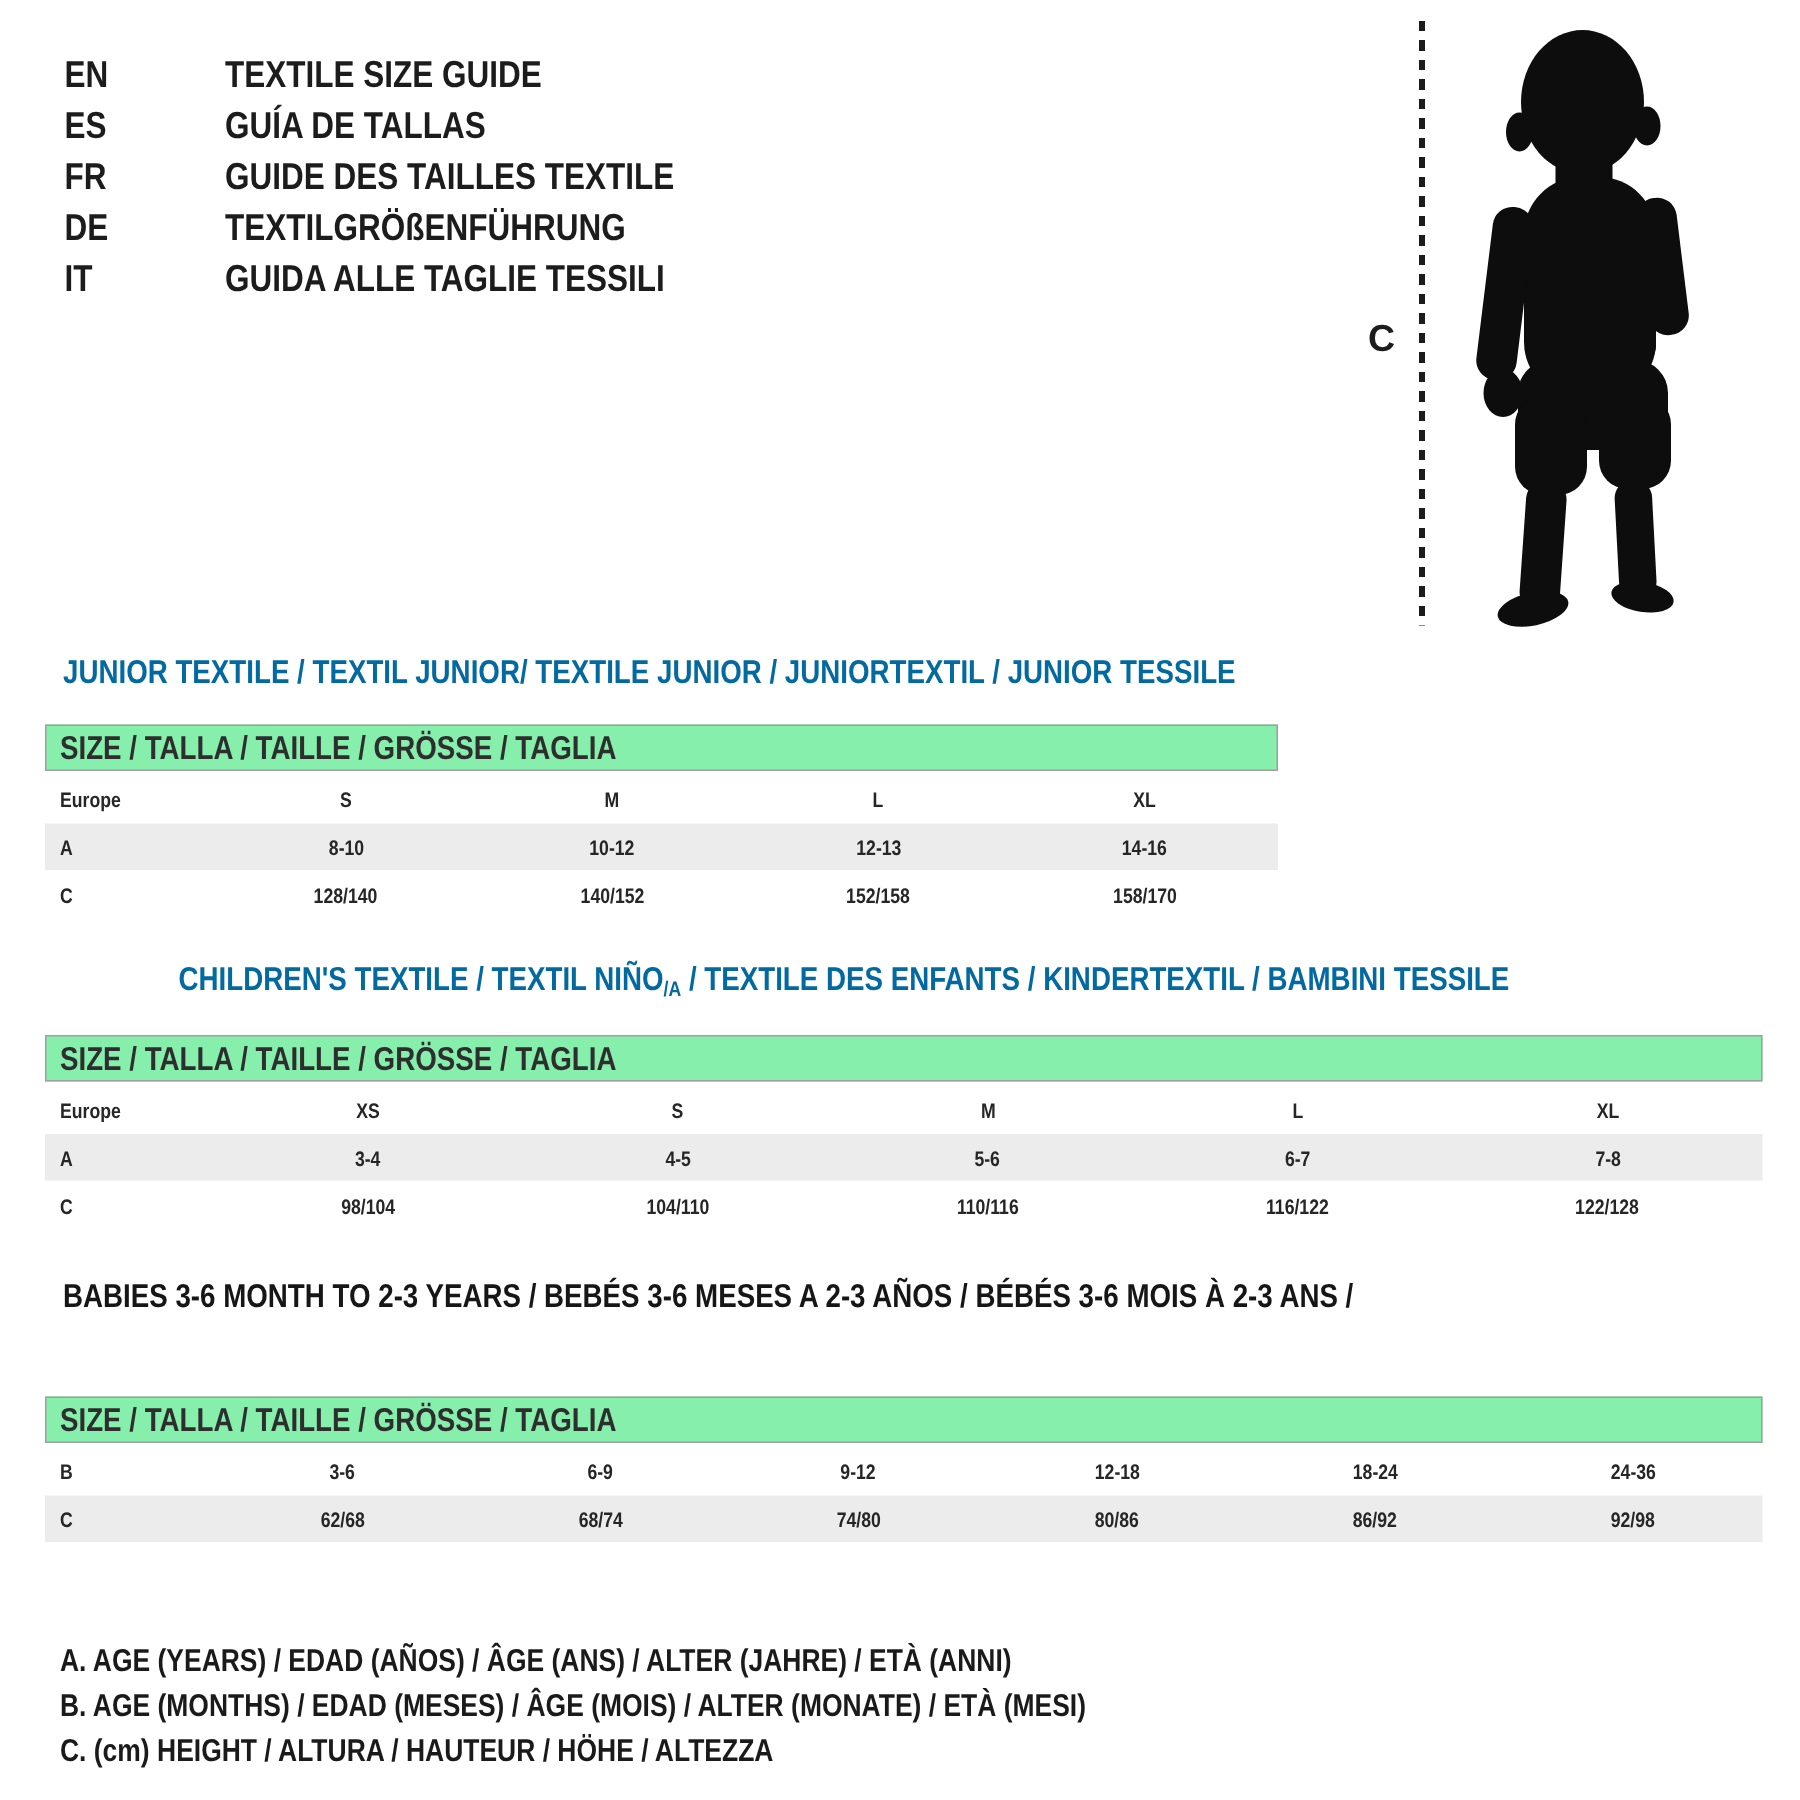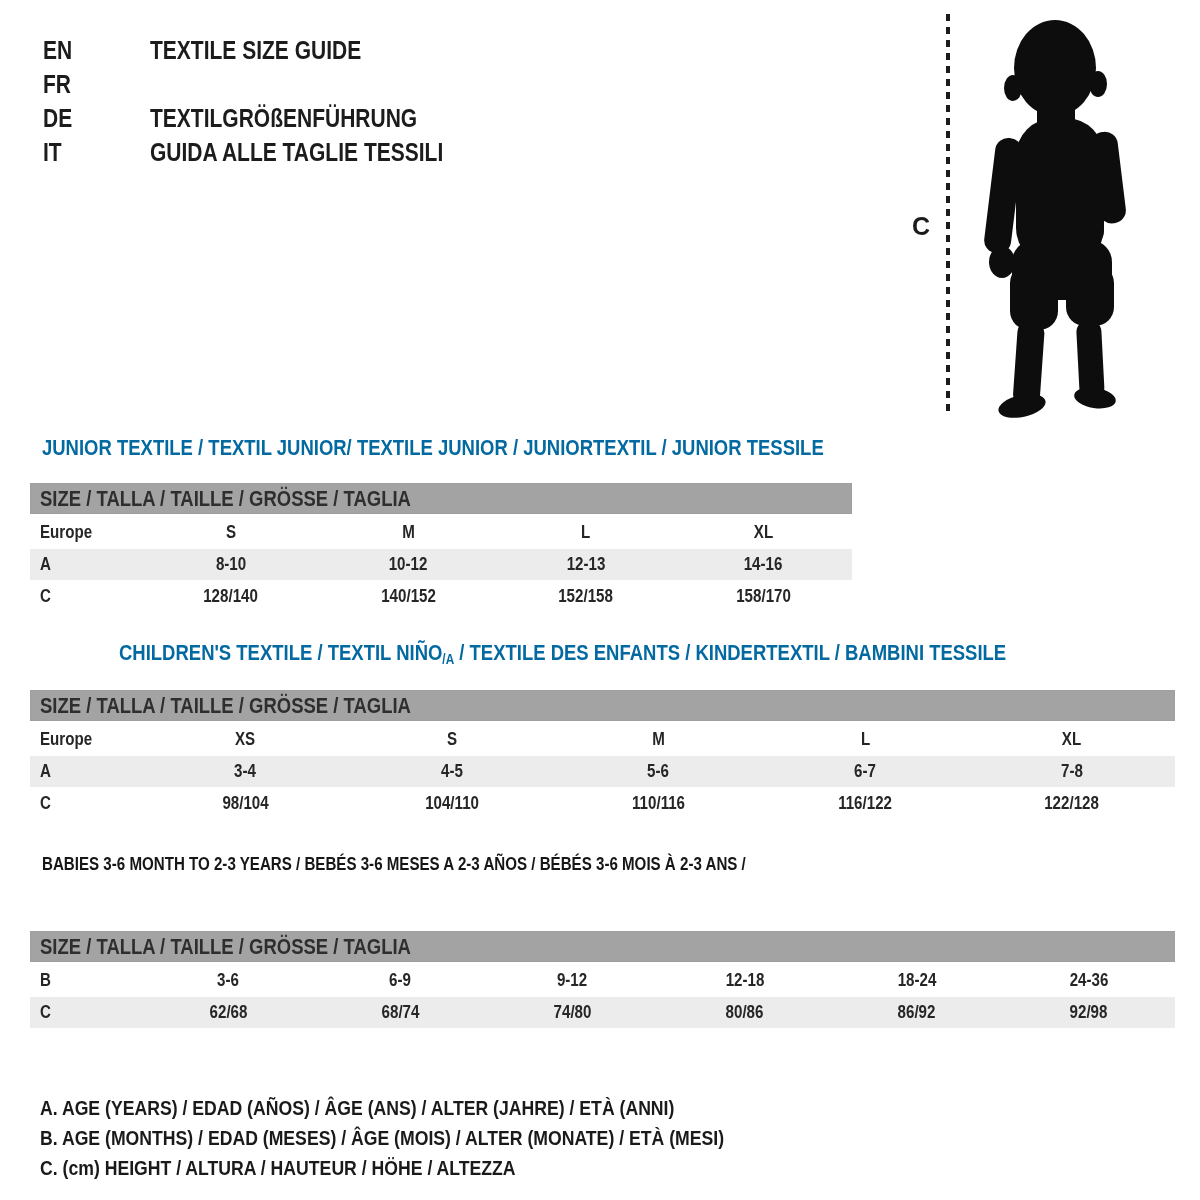--- a/index.html
+++ b/index.html
@@ -32,52 +32,57 @@
   .c-label { position: absolute; left: 912px; top: 212px; font-size: 25px; }
   .silhouette { position: absolute; left: 962px; top: 12px; }
 
   
   .sec { position: absolute; left: 30px; }
   .sec-junior   { top: 436px; width: 822px;  }
   .sec-children { top: 641px; width: 1145px; }
   .sec-babies   { top: 847px; width: 1145px; }
 
   .sec-title { font-size: 22px; line-height: 24px; height: 24px; padding-left: 12px; color: #0369a1; text-align: right; }
-  .sec-title-2line { font-size: 18px; line-height: 34px; height: 68px; padding-left: 12px; color: #161616; }
+  .sec-title-2line { font-size: 22px; line-height: 34px; height: 68px; padding-left: 12px; color: #161616; }
   .title-sub { font-size: 14px; position: relative; top: 4px; }
 
   .size-bar {
-    height: 31px; background: #a3a3a3; border: 1px solid #9f9f9f;
+    height: 31px; background: #86efac; border: 1px solid #9f9f9f;
     display: flex; align-items: center; padding-left: 9px;
     font-size: 22px; color: #2e2e2e; margin-bottom: 2px;
   }
   .sec-junior   .size-bar { margin-top: 23px; }
   .sec-children .size-bar { margin-top: 25px; }
   .sec-babies   .size-bar { margin-top: 16px; }
 
-  .trow { display: flex; align-items: center; height: 33px; font-size: 18px; color: #262626; }
+  .trow { display: flex; align-items: center; height: 33px; font-size: 14px; color: #262626; }
   .trow.shade { background: #ececec; height: 31px; }
   .tcell  { flex: 1; text-align: center; }
   .tlabel { flex: 0 0 112px; text-align: left; padding-left: 10px; }
 
   
   .footnotes { position: absolute; left: 40px; top: 1073px; font-size: 21px; line-height: 30px; color: #1a1a1a; margin-top: 20px; }
 </style>
 </head>
 <body>
 
 <div id="canvas">
 
   <div class="lang-list">
     <div class="lang-row">
       <div class="lang-code"><span class="cx cxl">EN</span></div>
       <div class="lang-label"><span class="cx cxl">TEXTILE SIZE GUIDE</span></div>
     </div>
     <div class="lang-row">
+      <div class="lang-code"><span class="cx cxl">ES</span></div>
+      <div class="lang-label"><span class="cx cxl">GUÍA DE TALLAS</span></div>
+    </div>
+    <div class="lang-row">
       <div class="lang-code"><span class="cx cxl">FR</span></div>
+      <div class="lang-label"><span class="cx cxl">GUIDE DES TAILLES TEXTILE</span></div>
     </div>
     <div class="lang-row">
       <div class="lang-code"><span class="cx cxl">DE</span></div>
       <div class="lang-label"><span class="cx cxl">TEXTILGRÖßENFÜHRUNG</span></div>
     </div>
     <div class="lang-row">
       <div class="lang-code"><span class="cx cxl">IT</span></div>
       <div class="lang-label"><span class="cx cxl">GUIDA ALLE TAGLIE TESSILI</span></div>
     </div>
   </div>

